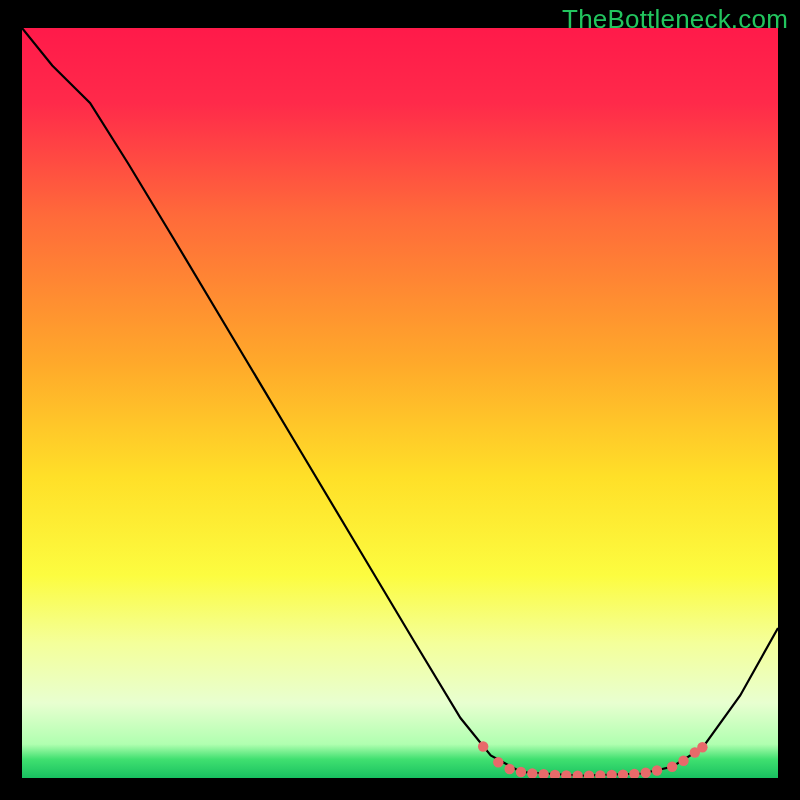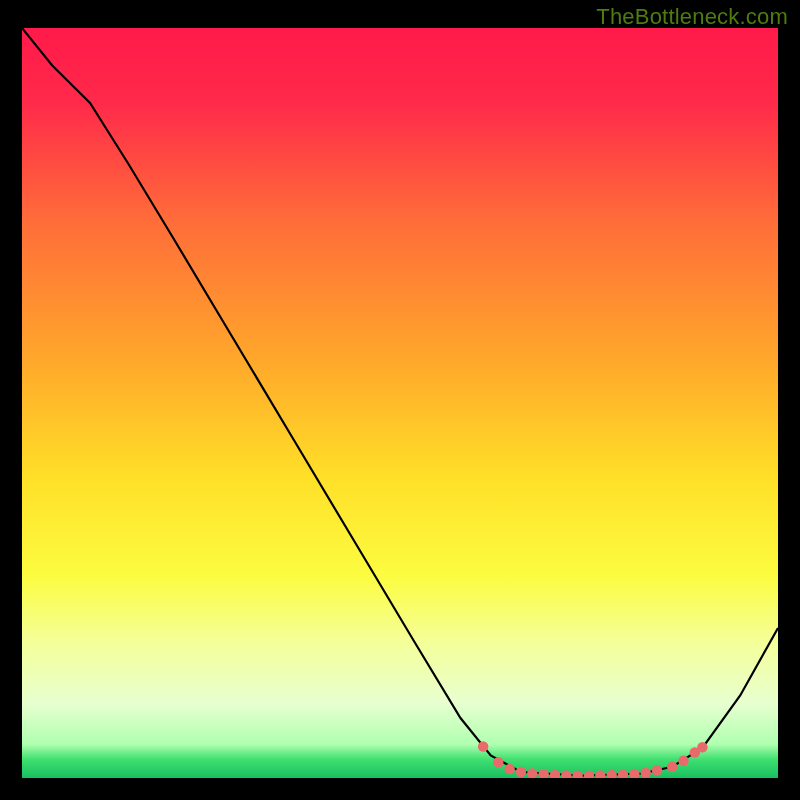--- a/index.html
+++ b/index.html
@@ -8,22 +8,22 @@
     height: 800px;
     background: #000;
     position: relative;
     font-family: Arial, sans-serif;
     overflow: hidden;
   }
   .attribution {
     position: absolute;
     top: 4px;
     right: 12px;
-    font-size: 22px;
-    color: #4d7c0f;
+    font-size: 26px;
+    color: #22c55e;
     font-weight: normal;
     letter-spacing: 0.2px;
   }
   .plot-area {
     position: absolute;
     left: 22px;
     top: 28px;
     width: 756px;
     height: 750px;
   }

